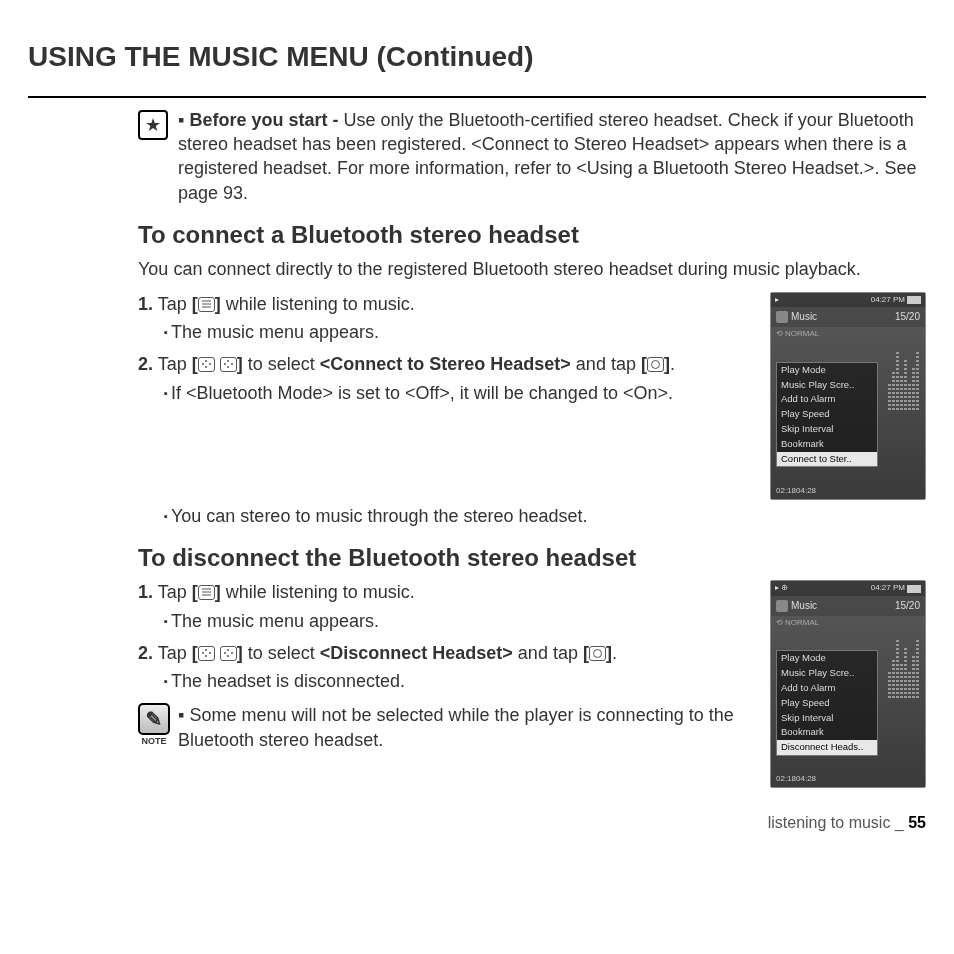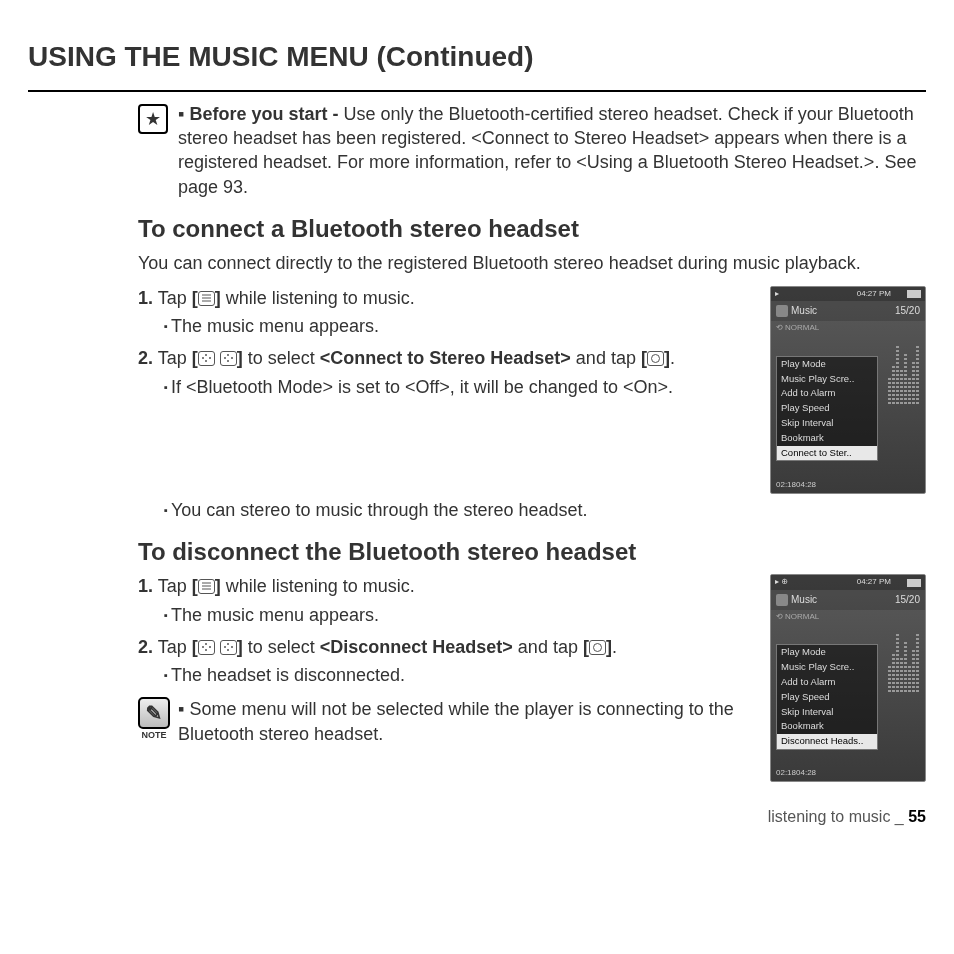--- a/index.html
+++ b/index.html
@@ -1,36 +1,36 @@
 <!DOCTYPE html>
 <html><head>
 <meta charset="utf-8">
 <style>
   body{font-family:Arial,Helvetica,sans-serif;font-size:18px;color:#333;margin:0;padding:38px 28px 24px 28px;width:954px;box-sizing:border-box;background:#fff;line-height:1.35}
-  h1{font-size:28px;font-weight:bold;margin:0 0 4px 0;border-bottom:2px solid #000;padding-bottom:14px}
+  h1{font-size:28px;font-weight:bold;margin:0 0 4px 0;border-bottom:2px solid #000;padding-bottom:20px}
   h2{font-size:24px;font-weight:bold;margin:14px 0 6px 0}
   .star-box{display:flex;gap:10px;margin:10px 0 14px 110px}
   .star-icon{width:26px;height:26px;border:2px solid #000;border-radius:4px;display:flex;align-items:center;justify-content:center;flex-shrink:0;font-size:18px;margin-top:2px}
   .star-text{font-size:18px}
   .star-text b{font-weight:bold}
   .section{margin-left:110px}
   .intro{margin:4px 0 10px 0}
   .layout{display:flex;gap:18px;align-items:flex-start}
   .steps{flex:1}
   ol{list-style:none;padding:0;margin:0}
   ol>li{margin-bottom:8px}
   .num{font-weight:bold}
   .sub{list-style:none;padding:0;margin:4px 0 0 26px}
   .sub li{margin-bottom:4px}
   .sub li::before{content:"▪ ";font-size:11px;vertical-align:2px}
   .ibox{display:inline-block;border:1.5px solid #555;border-radius:3px;width:15px;height:13px;vertical-align:-2px;position:relative;background:#fff}
   .ibox svg{position:absolute;top:0;left:0}
   .screen{width:156px;flex-shrink:0;border:1px solid #888;background:linear-gradient(180deg,#5a5a5a,#3a3a3a);color:#ddd;font-size:9px;padding:0;position:relative;box-sizing:border-box;border-radius:2px}
   .sc-header{background:rgba(0,0,0,.35);padding:2px 4px;display:flex;justify-content:space-between;align-items:center;font-size:8px}
-  .sc-header .r{display:flex;gap:16px;align-items:center}
+  .sc-header .r{display:flex;gap:2px;align-items:center}
   .batt{display:inline-block;width:12px;height:6px;border:1px solid #ccc;background:#ccc}
   .sc-title{display:flex;justify-content:space-between;padding:3px 5px;font-size:10px;background:rgba(0,0,0,.15);align-items:center}
   .sc-title .mi{display:flex;gap:3px;align-items:center}
   .note-icon{display:inline-block;width:12px;height:12px;background:#888;border-radius:2px}
   .sc-bar{padding:2px 5px;font-size:8px;color:#aaa}
   .sc-body{position:relative;height:142px;overflow:hidden}
   .eq{position:absolute;right:6px;top:8px;display:flex;gap:1px;align-items:flex-end}
   .eq span{display:block;width:3px;background:repeating-linear-gradient(0deg,#999 0 2px,transparent 2px 4px)}
   .menu{position:absolute;left:5px;top:20px;width:100px;background:rgba(0,0,0,.5);border:1px solid #777;font-size:9.5px}
   .menu div{padding:1px 4px;white-space:nowrap;overflow:hidden;text-overflow:ellipsis}

